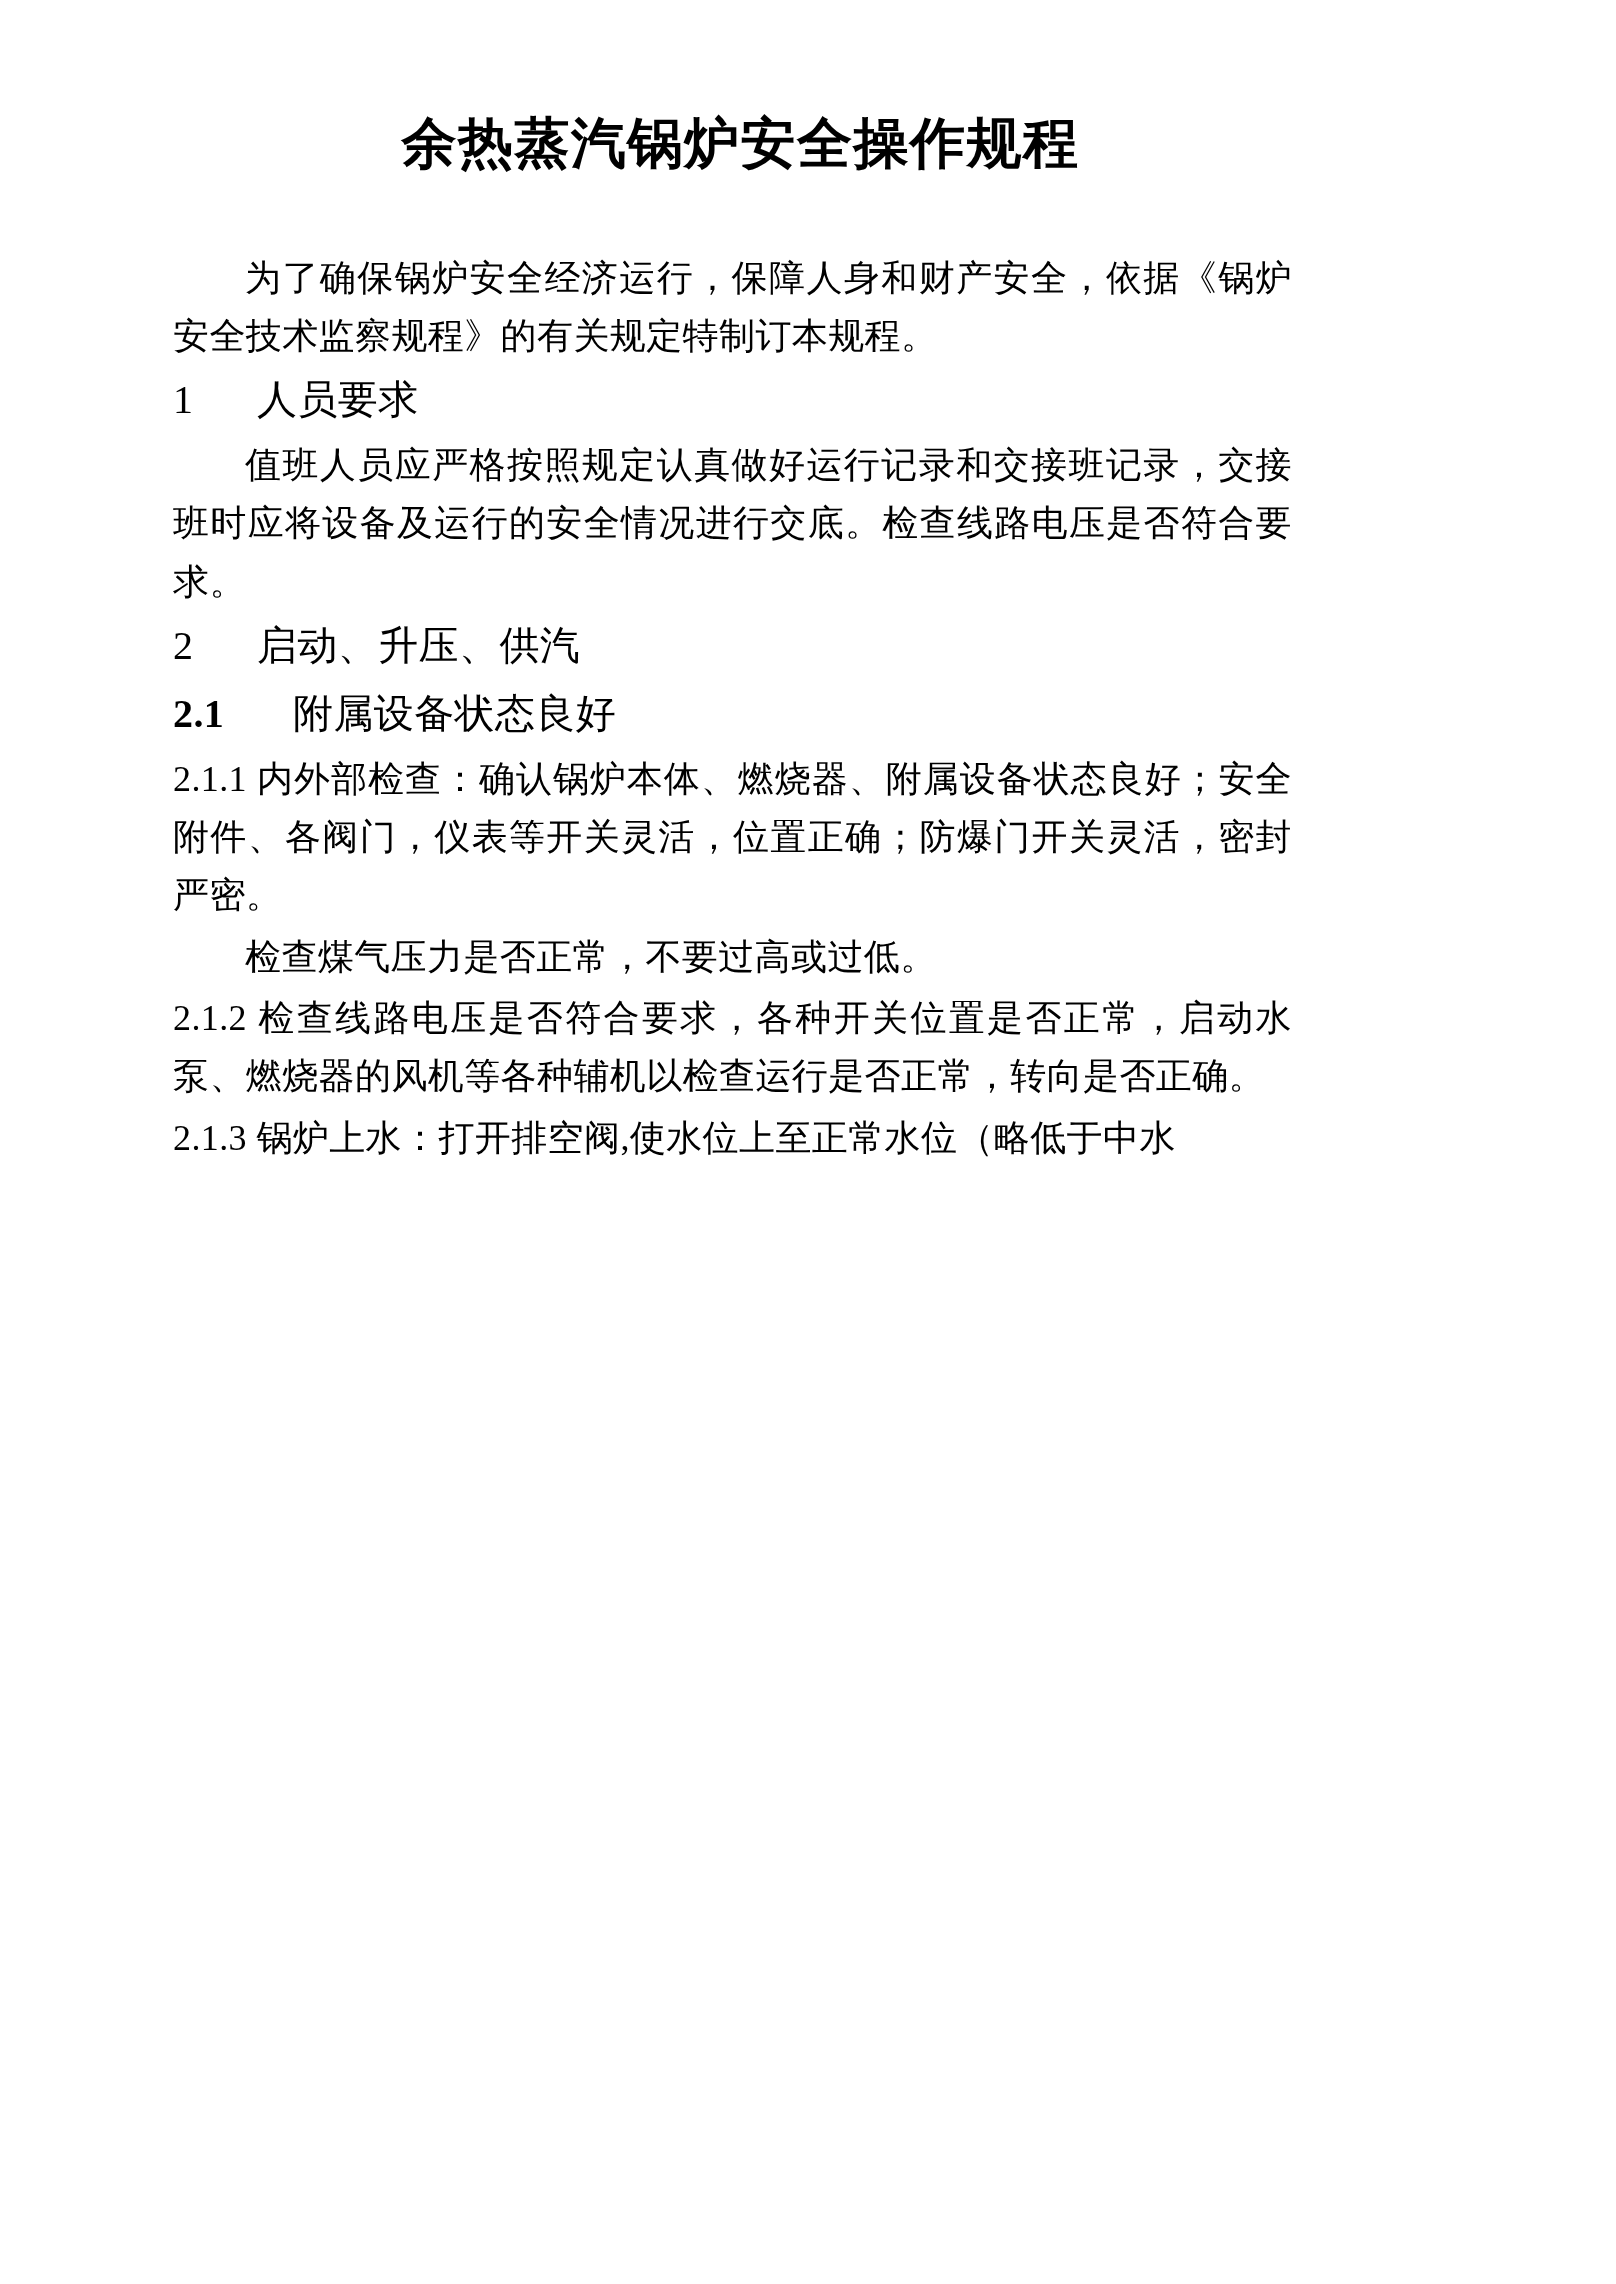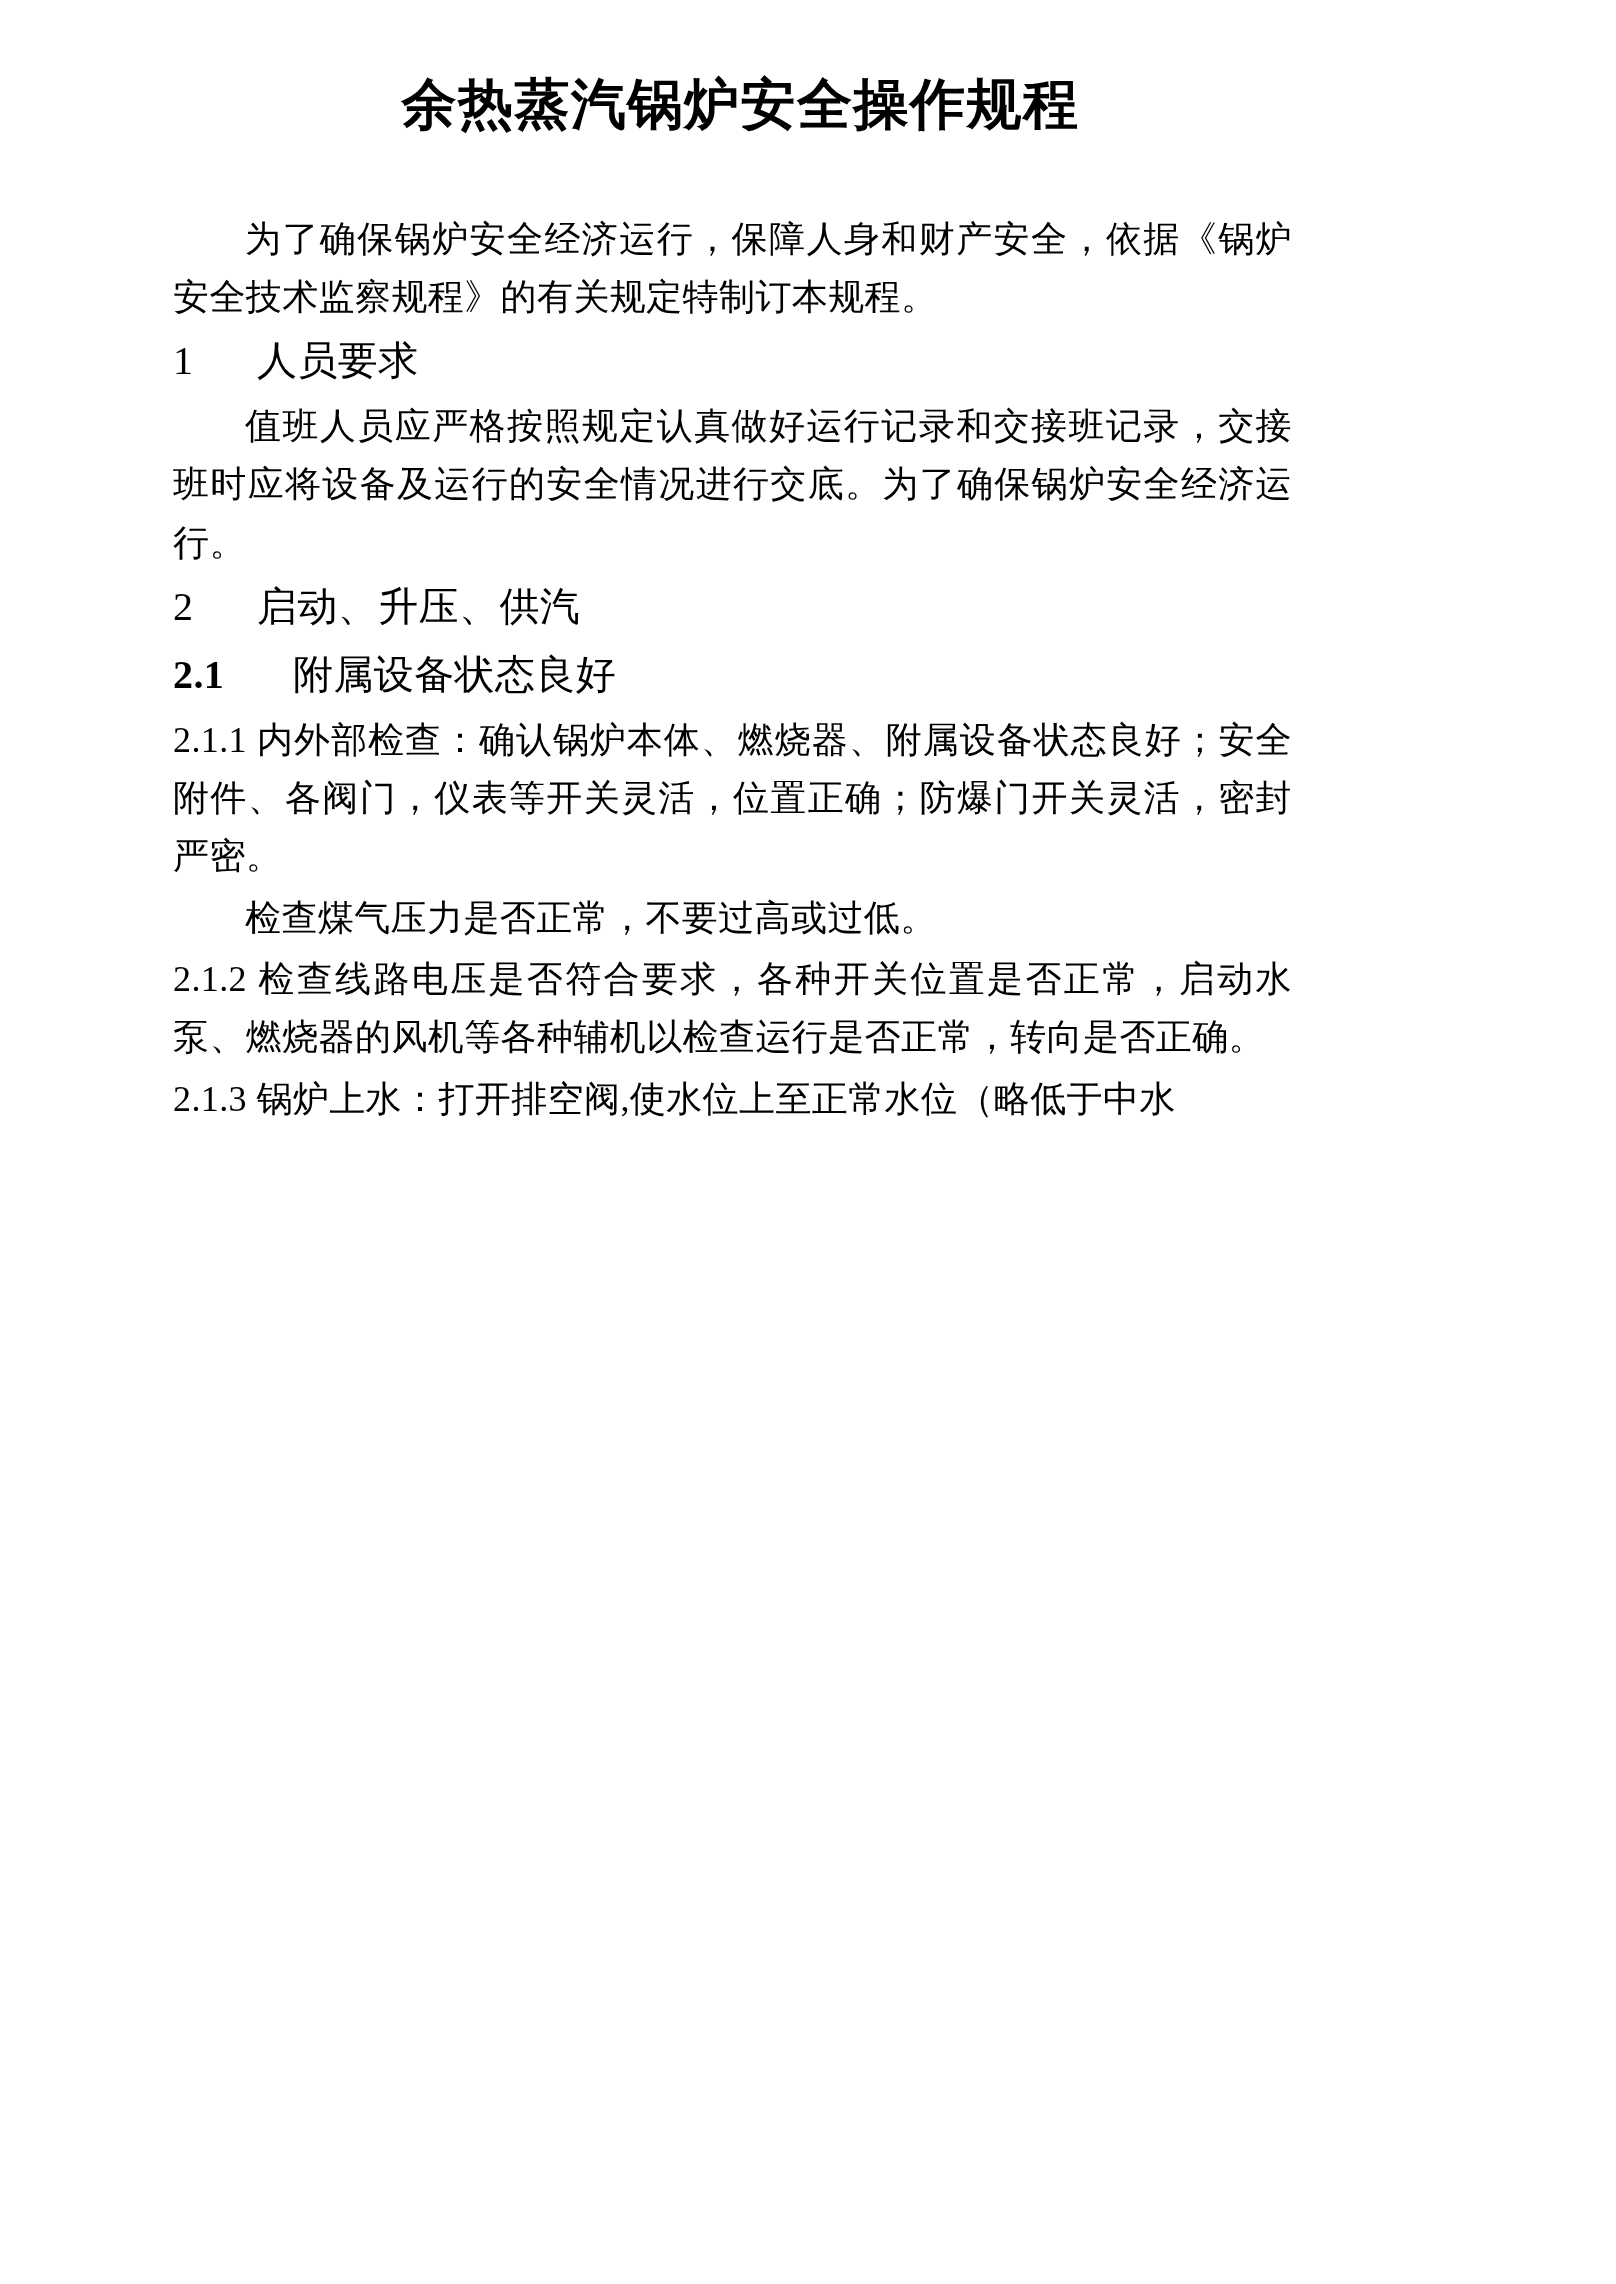--- a/index.html
+++ b/index.html
@@ -12,21 +12,21 @@
     height: 2284px;
     font-family: "Liberation Serif", "DejaVu Serif", serif;
     color: #000000;
     overflow: hidden;
   }
   .page {
     position: relative;
     width: 1481px;
     height: 2284px;
     box-sizing: border-box;
-    padding: 70px 173px 0 173px;
+    padding: 109px 173px 0 173px;
   }
   .doc-title {
     font-family: "DejaVu Sans", "Liberation Sans", sans-serif;
     font-weight: bold;
     font-size: 55px;
     line-height: 1.25;
     text-align: center;
     letter-spacing: 1.5px;
     margin: 0 0 71px 0;
   }
@@ -66,21 +66,21 @@
 
 <div class="page">
 
   <h1 class="doc-title">余热蒸汽锅炉安全操作规程</h1>
 
   <p class="para indent">为了确保锅炉安全经济运行，保障人身和财产安全，依据《锅炉安全技术监察规程》的有关规定特制订本规程。</p>
 
   <p class="heading"><span class="num">1</span><span>人员要求</span></p>
 
 
-  <p class="para indent">值班人员应严格按照规定认真做好运行记录和交接班记录，交接班时应将设备及运行的安全情况进行交底。为了确保锅炉安全经济运行。</p>
+  <p class="para indent">值班人员应严格按照规定认真做好运行记录和交接班记录，交接班时应将设备及运行的安全情况进行交底。检查线路电压是否符合要求。</p>
 
   <p class="heading"><span class="num">2</span><span>启动、升压、供汽</span></p>
 
   <p class="heading"><span class="num2">2.1</span><span>附属设备状态良好</span></p>
 
   <p class="para noindent"><span>2.1.1</span>&nbsp;<span>内外部检查：确认锅炉本体、燃烧器、附属设备状态良好；安全附件、各阀门，仪表等开关灵活，位置正确；防爆门开关灵活，密封严密。</span></p>
 
   <p class="para indent">检查煤气压力是否正常，不要过高或过低。</p>
 
   <p class="para noindent"><span>2.1.2</span>&nbsp;<span>检查线路电压是否符合要求，各种开关位置是否正常，启动水泵、燃烧器的风机等各种辅机以检查运行是否正常，转向是否正确。</span></p>

